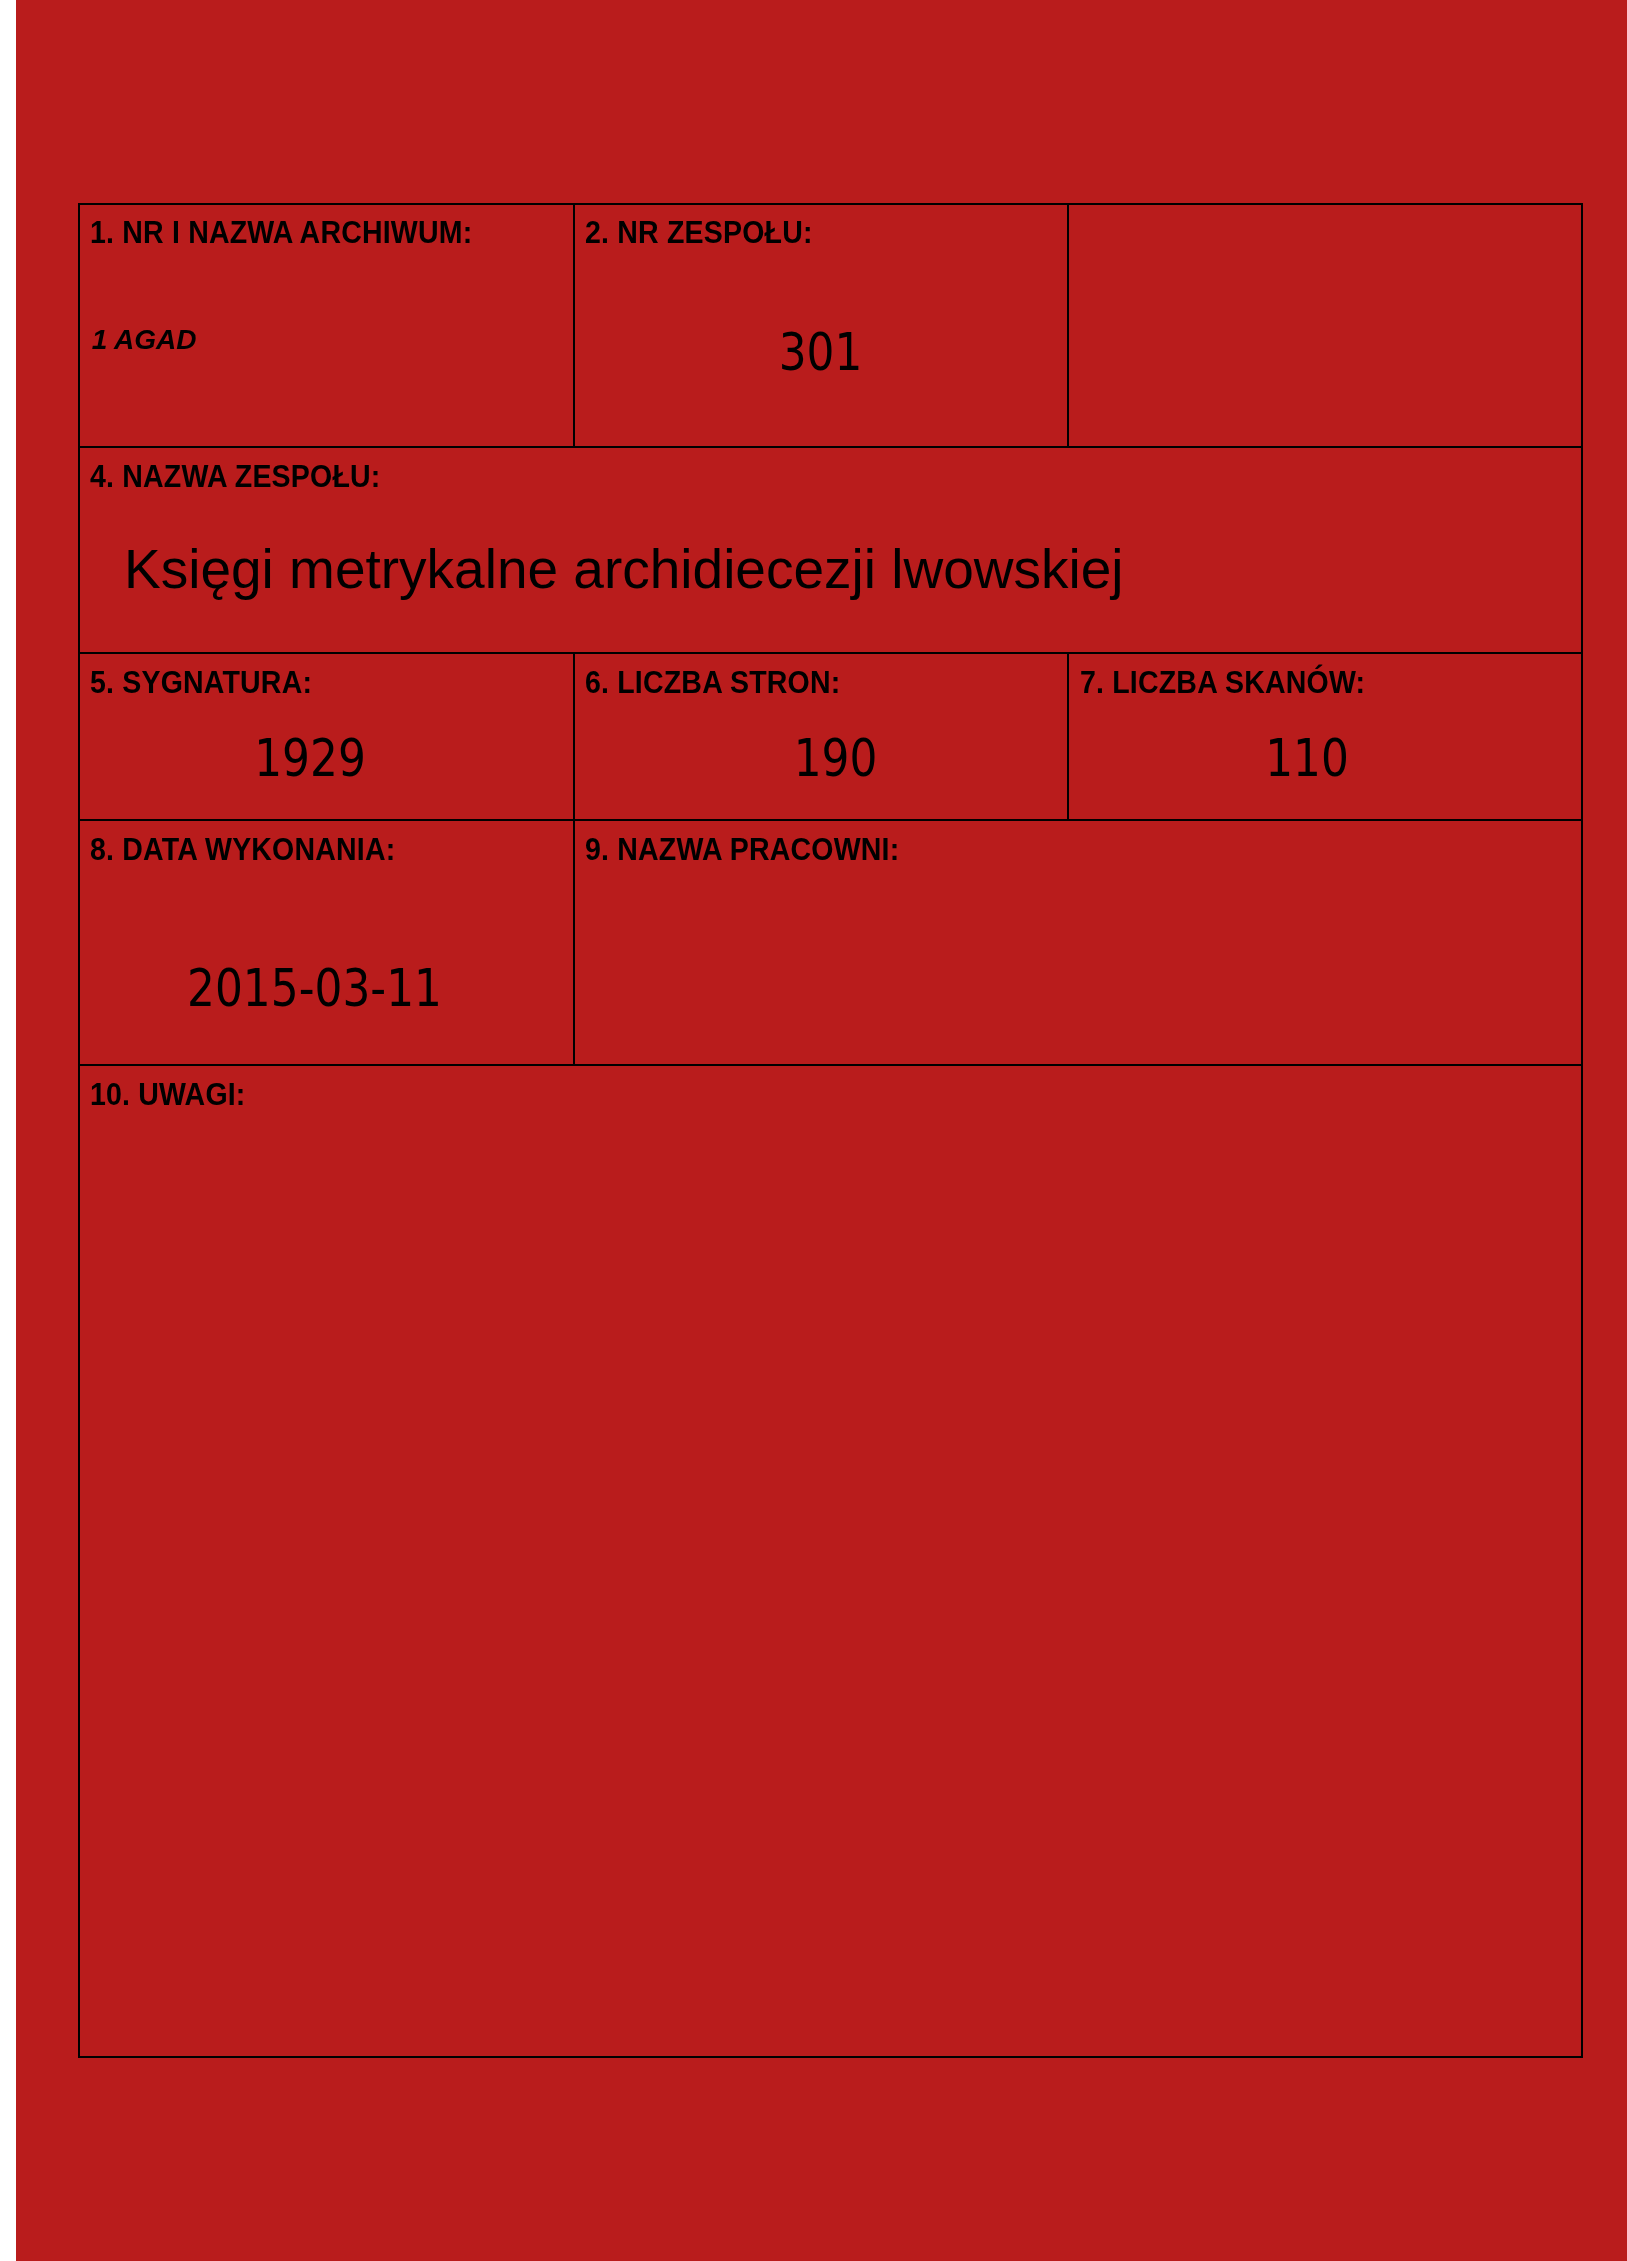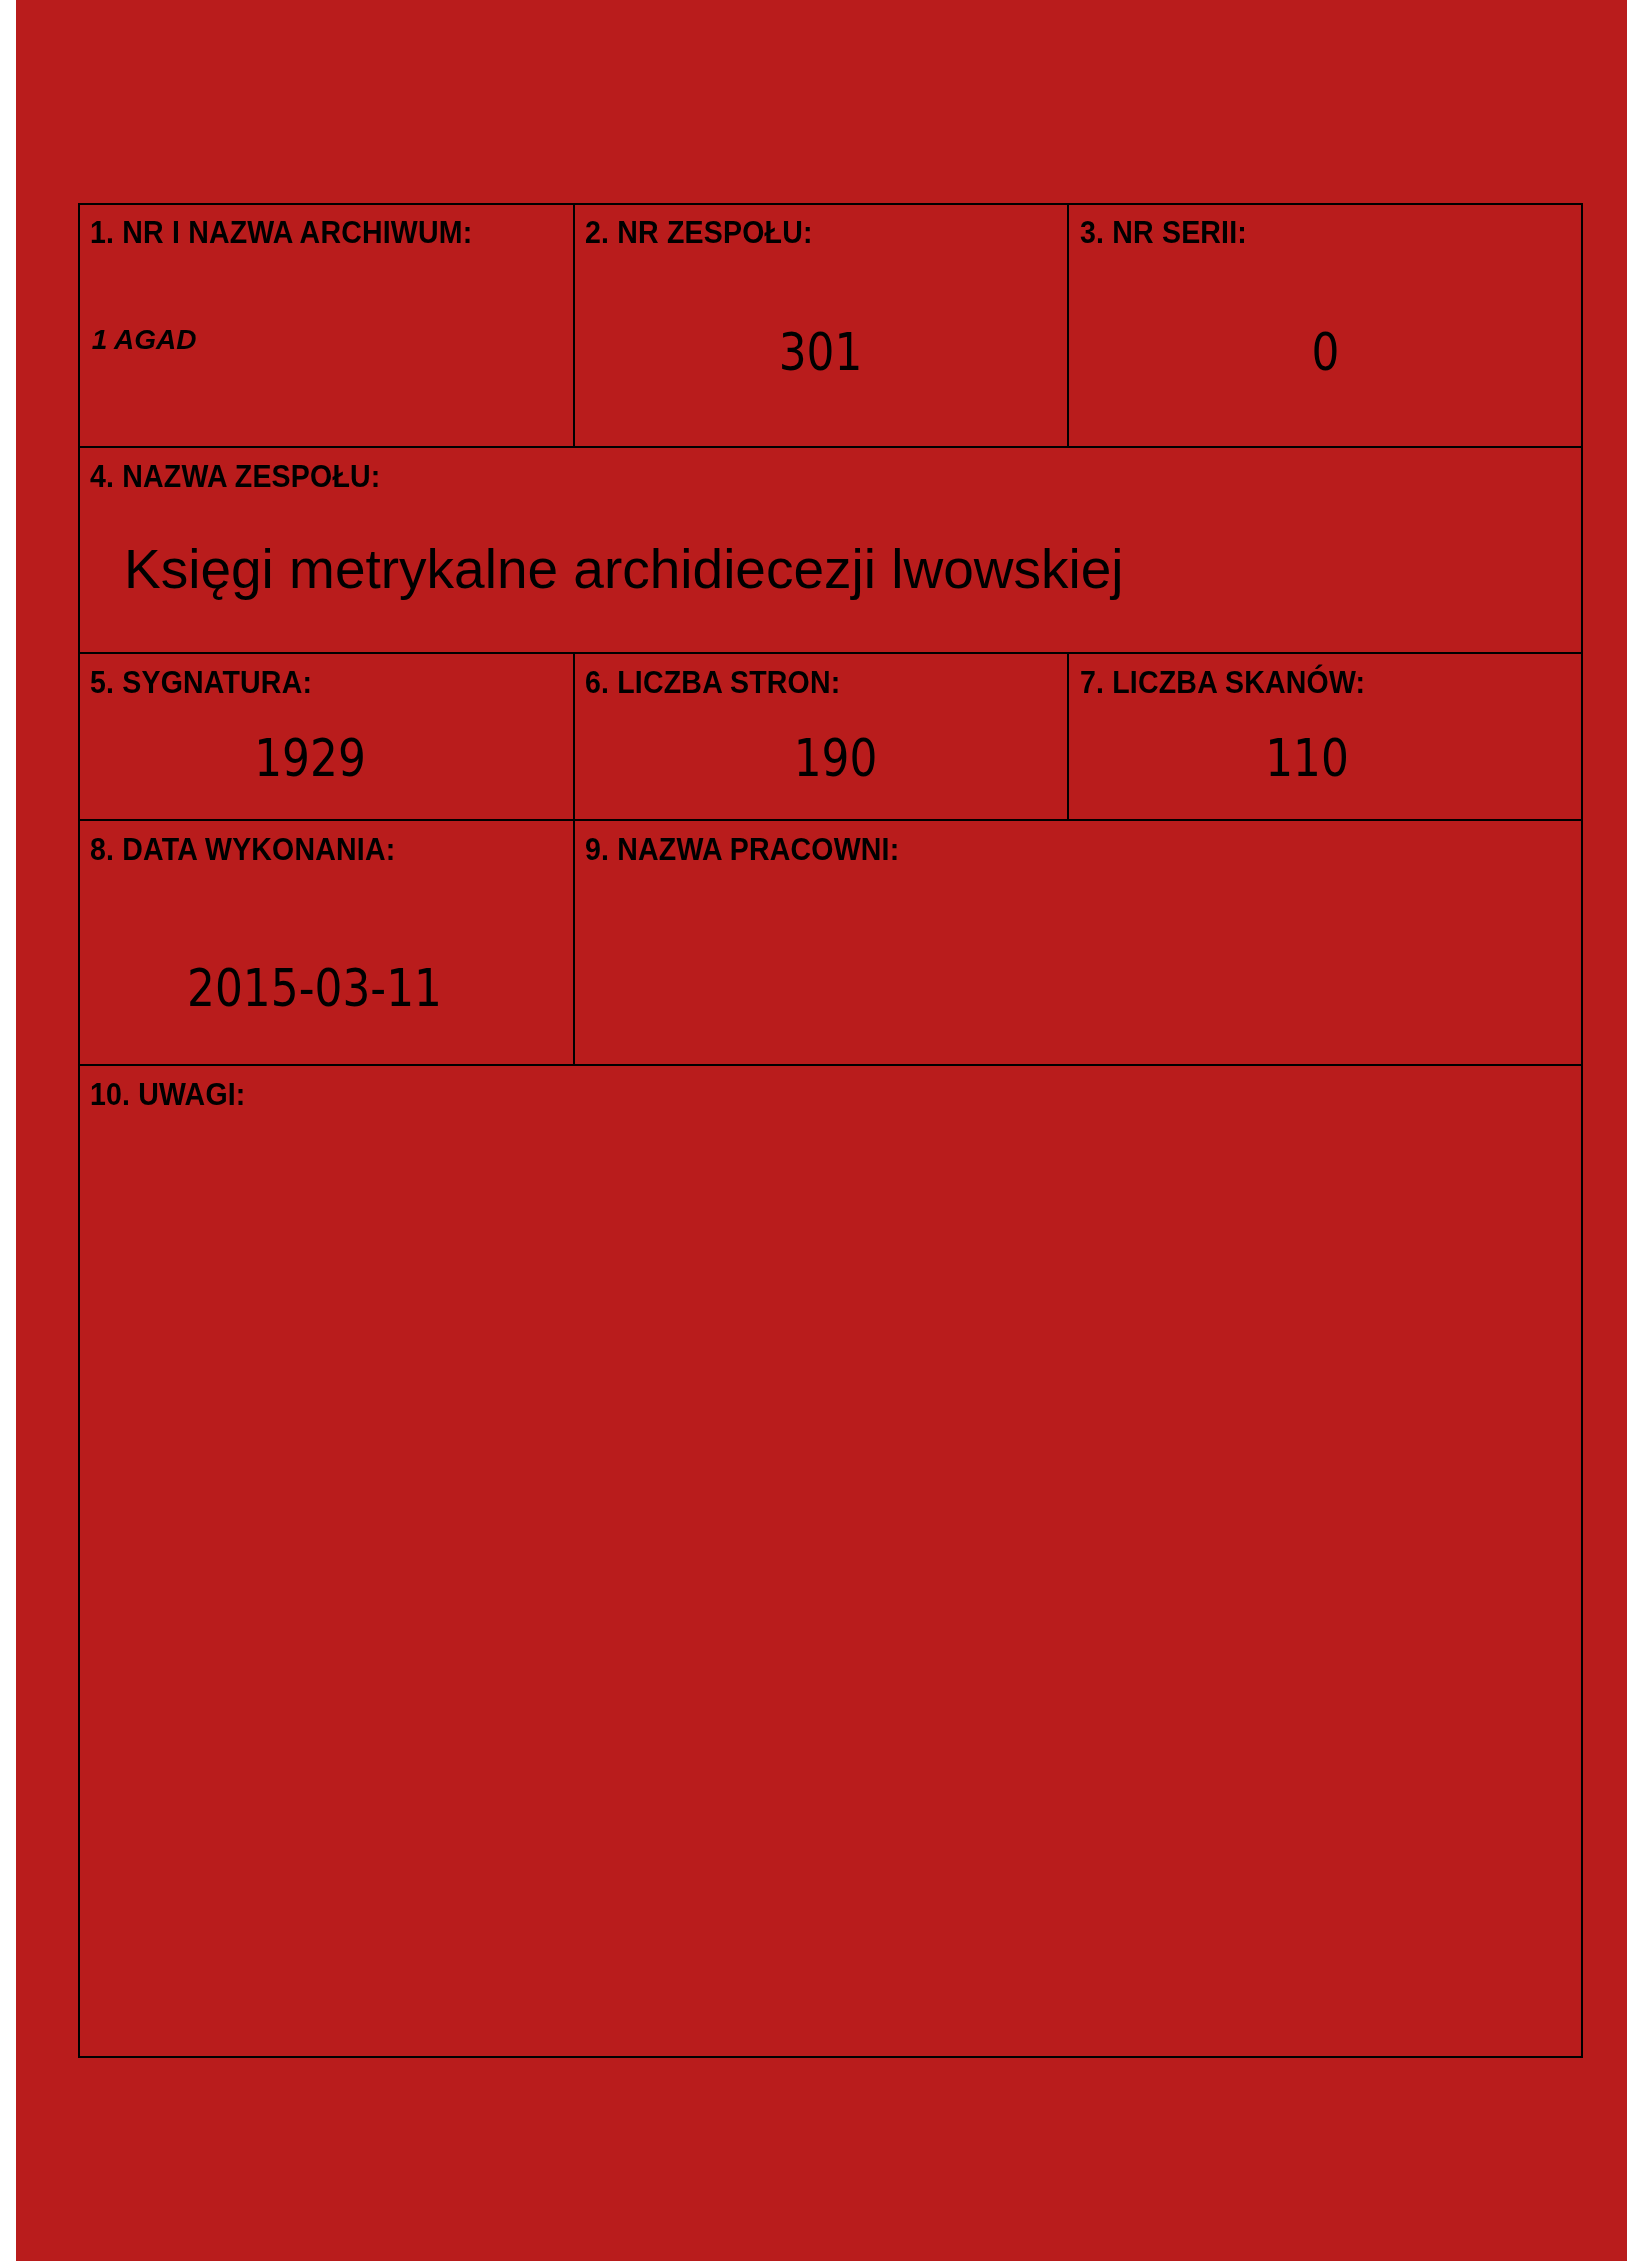--- a/index.html
+++ b/index.html
@@ -40,24 +40,20 @@
   <div class="vline" style="left:557px; top:820px; height:245px;"></div>
 
   <div class="cell" style="left:62px; top:203px; width:495px; height:244px;">
     <div class="label">1. NR I NAZWA ARCHIWUM:</div>
     <div class="value-bi" style="left:13.8px; top:112px;">1 AGAD</div>
   </div>
   <div class="cell" style="left:557px; top:203px; width:495px; height:211px;">
     <div class="label">2. NR ZESPOŁU:</div>
     <div class="value-num" style="left:0; width:495px; top:119px;">301</div>
   </div>
-  <div class="cell" style="left:1052px; top:203px; width:515px; height:244px;">
-    <div class="label">3. NR SERII:</div>
-    <div class="value-num" style="left:0; width:515px; top:119px;">0</div>
-  </div>
 
   <div class="cell" style="left:62px; top:447px; width:1505px; height:206px;">
     <div class="label">4. NAZWA ZESPOŁU:</div>
     <div class="value-big" style="left:46px; top:89px;">Księgi metrykalne archidiecezji lwowskiej</div>
   </div>
 
   <div class="cell" style="left:62px; top:653px; width:495px; height:167px;">
     <div class="label">5. SYGNATURA:</div>
     <div class="value-num" style="left:0; width:464px; top:75px;">1929</div>
   </div>

